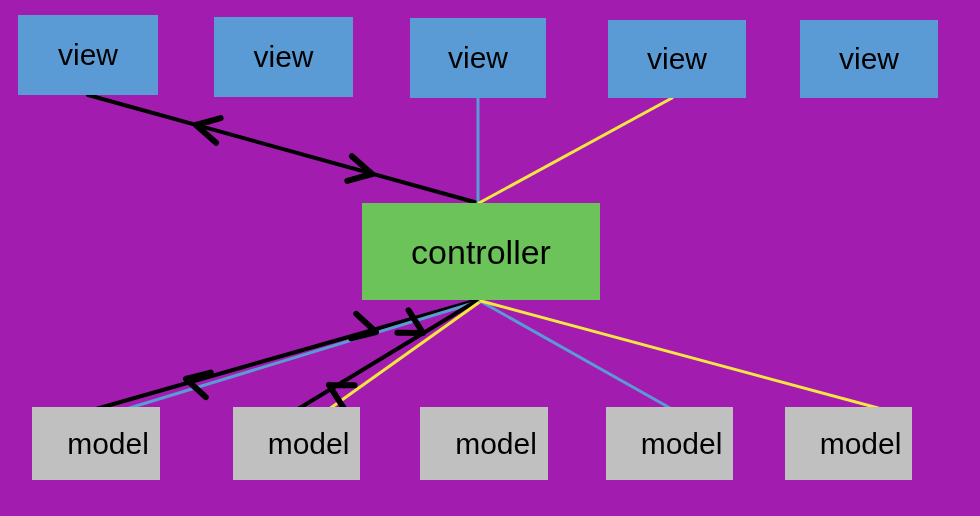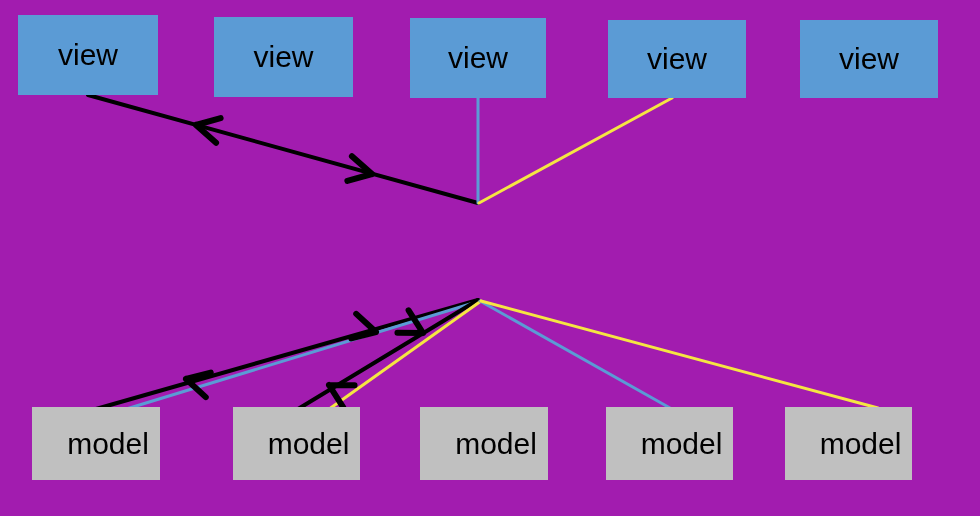--- a/index.html
+++ b/index.html
@@ -95,20 +95,23 @@
   <div class="node view" style="left: 410px; top: 18px; width: 136px; height: 80px; background: rgb(91, 155, 213); color: rgb(0, 0, 0);">
     <span>view</span>
   </div>
   <div class="node view" style="left: 608px; top: 20px; width: 138px; height: 78px; background: rgb(91, 155, 213); color: rgb(0, 0, 0);">
     <span>view</span>
   </div>
   <div class="node view" style="left: 800px; top: 20px; width: 138px; height: 78px; background: rgb(91, 155, 213); color: rgb(0, 0, 0);">
     <span>view</span>
   </div>
 
+  <div class="node controller" style="left: 362px; top: 203px; width: 238px; height: 97px; background: rgb(108, 195, 90); color: rgb(0, 0, 0);">
+    <span>controller</span>
+  </div>
 
   <div class="node model" style="left: 32px; top: 407px; width: 128px; height: 73px; background: rgb(192, 192, 192); color: rgb(0, 0, 0);">
     <span>model</span>
   </div>
   <div class="node model" style="left: 233px; top: 407px; width: 127px; height: 73px; background: rgb(192, 192, 192); color: rgb(0, 0, 0);">
     <span>model</span>
   </div>
   <div class="node model" style="left: 420px; top: 407px; width: 128px; height: 73px; background: rgb(192, 192, 192); color: rgb(0, 0, 0);">
     <span>model</span>
   </div>

